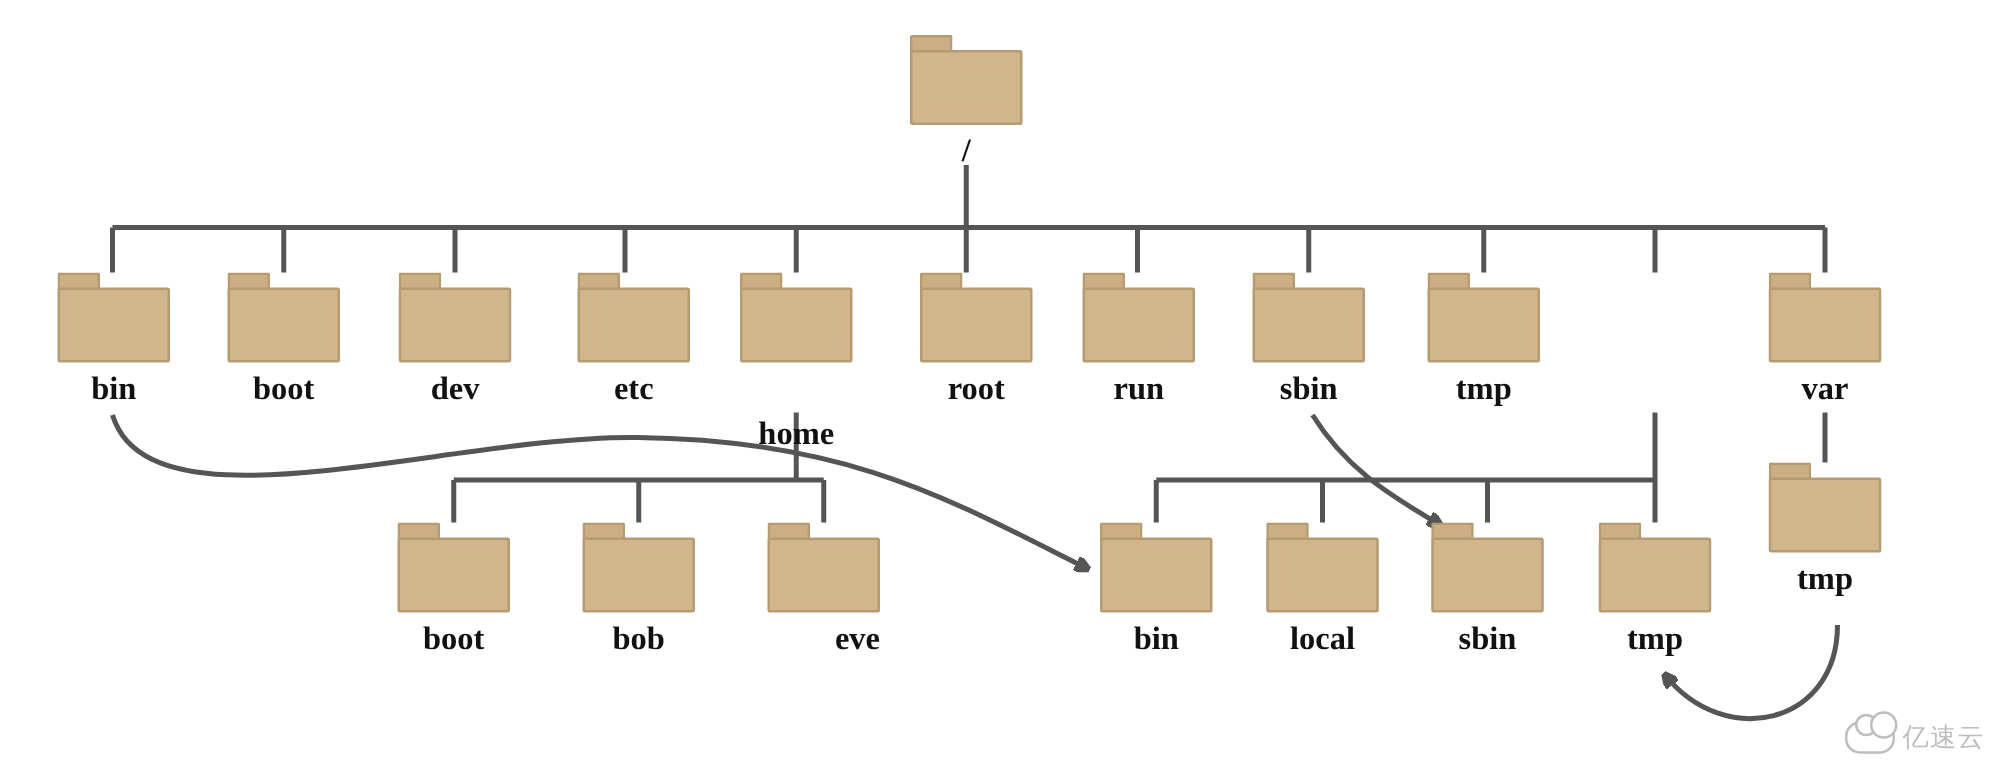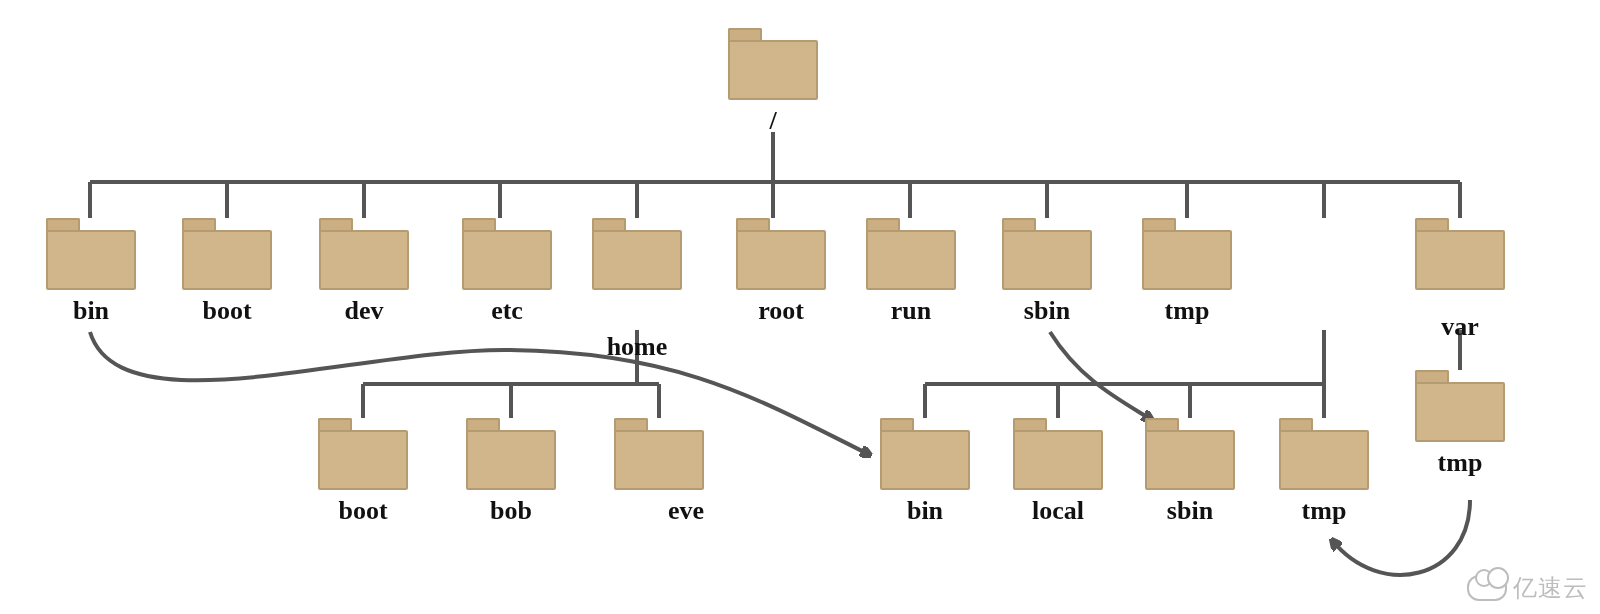--- a/index.html
+++ b/index.html
@@ -77,21 +77,21 @@
   }
   .watermark {
     position: absolute;
     right: 12px;
     bottom: 10px;
     display: flex;
     align-items: center;
     gap: 6px;
     color: #bdbdbd;
     font-family: Arial, "Helvetica Neue", sans-serif;
-    font-size: 24px;
+    font-size: 21px;
     letter-spacing: 1px;
   }
   .watermark .cloud {
     width: 36px;
     height: 22px;
     border: 2px solid #bdbdbd;
     border-radius: 12px;
     position: relative;
   }
   .watermark .cloud::before {
@@ -231,21 +231,21 @@
       </div>
       <div class="folder-label">sbin</div>
     </div>
   <div class="folder-node" style="left:1142px; top:218px;">
       <div class="folder-icon">
         <div class="folder-tab"></div>
         <div class="folder-body"></div>
       </div>
       <div class="folder-label">tmp</div>
     </div>
-  <div class="folder-node" style="left:1415px; top:218px;gap:16px;">
+  <div class="folder-node" style="left:1415px; top:218px;">
       <div class="folder-icon">
         <div class="folder-tab"></div>
         <div class="folder-body"></div>
       </div>
       <div class="folder-label">var</div>
     </div>
 
   <div class="folder-node" style="left:318px; top:418px;">
       <div class="folder-icon">
         <div class="folder-tab"></div>

